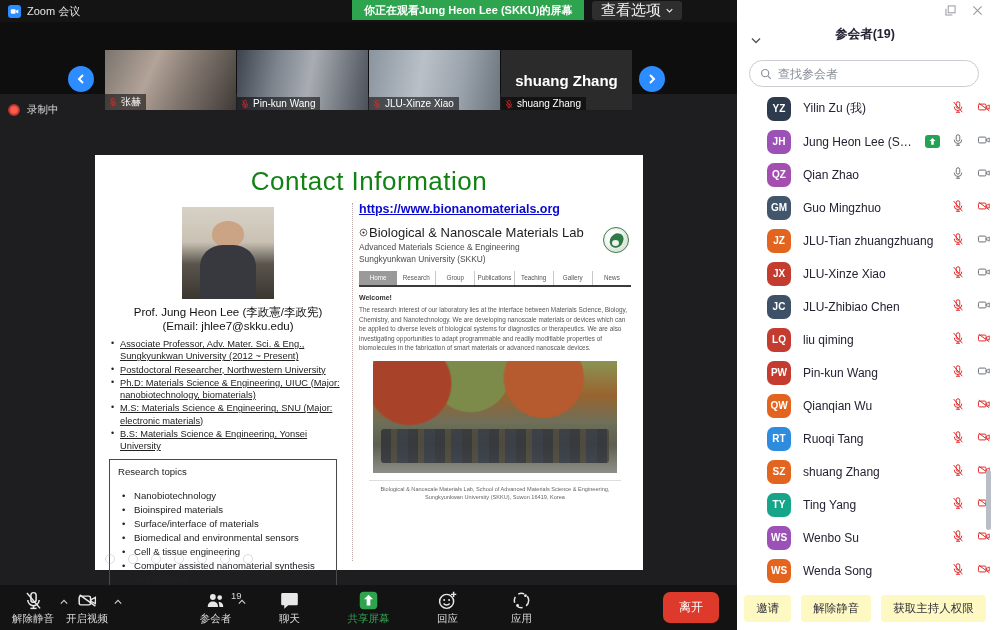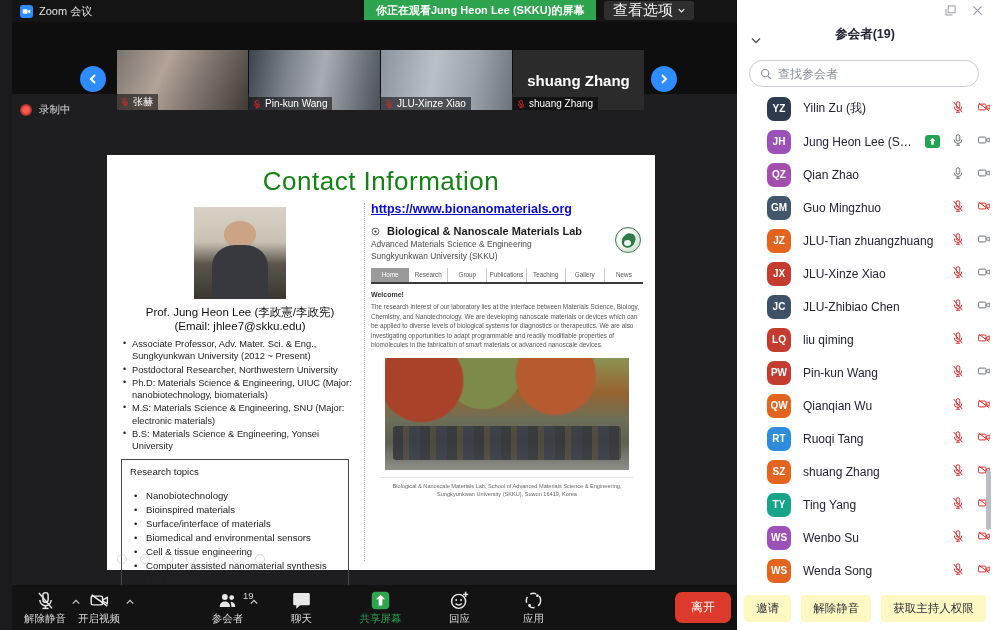--- a/index.html
+++ b/index.html
@@ -1,21 +1,21 @@
 <!DOCTYPE html>
 <html><head>
 <meta charset="utf-8">
 <style>
   * { margin:0; padding:0; box-sizing:border-box; }
   html,body { width:993px; height:630px; overflow:hidden; background:#000;
               font-family:"Liberation Sans","DejaVu Sans",sans-serif; }
   #app { position:relative; width:993px; height:630px; background:#1b1b1d; }
 
   
-  #main { position:absolute; left:12px; top:0; width:737px; height:630px; background:#1e1e20; }
+  #main { position:absolute; left:0; top:0; width:737px; height:630px; background:#1e1e20; }
 
   
   #titlebar { position:absolute; left:0; top:0; width:737px; height:22px; background:#141414;
               display:flex; align-items:center; }
   .zoom-logo { width:13px; height:13px; border-radius:3px; background:#2d8cff; margin:0 6px 0 8px;
                display:flex; align-items:center; justify-content:center; }
   .zoom-logo svg { width:9px; height:9px; }
   #app-title { color:#e6e6e6; font-size:11px; }
   #banner { position:absolute; left:352px; top:0; height:20px; background:#2ea44f; color:#fff;
             font-size:11px; font-weight:bold; display:flex; align-items:center; padding:0 12px; }
@@ -55,32 +55,32 @@
   #scol-left { position:absolute; left:14px; top:48px; width:238px; }
   #portrait { width:92px; height:92px; margin:4px auto 6px; background:
       linear-gradient(180deg,#d8d2c6 0%,#c9c2b4 38%,#5a544c 62%,#3a3630 100%); position:relative; }
   #portrait::before { content:""; position:absolute; left:30px; top:14px; width:32px; height:26px;
       border-radius:50% 50% 45% 45%; background:#caa484; }
   #portrait::after { content:""; position:absolute; left:18px; top:38px; width:56px; height:54px;
       border-radius:40% 40% 0 0; background:#37393e; }
   #prof-name { text-align:center; font-size:11.5px; margin-top:2px; }
   #prof-email { text-align:center; font-size:11.5px; margin-bottom:6px; }
   ul.plain { list-style:none; }
-  #cv-list li { position:relative; font-size:9.3px; line-height:1.32; color:#222; padding-left:11px; margin-bottom:1px; }
+  #cv-list li { position:relative; font-size:9.3px; line-height:1.32; color:#222; padding-left:11px; margin-bottom:1px;text-decoration:underline; }
   #cv-list li::before { content:"•"; position:absolute; left:2px; top:0; font-size:9px; color:#222; }
   #research-box { border:1px solid #4a4a4a; margin-top:7px; padding:6px 8px; width:228px; }
   #research-heading { font-size:9.6px; color:#222; margin-bottom:12px; }
   #topics-list li { position:relative; font-size:9.6px; line-height:1.45; color:#222; padding-left:16px; }
   #topics-list li::before { content:"•"; position:absolute; left:4px; top:0; color:#222; }
 
   
   #scol-right { position:absolute; left:264px; top:44px; width:272px; }
   #lab-url { display:inline-block; font-size:12.5px; font-weight:bold; color:#0b0bd0; text-decoration:underline; margin-bottom:9px; }
   #lab-head { position:relative; padding-right:34px; }
-  #lab-name { font-size:11px; font-weight:bold; color:#1c1c1c; display:flex; align-items:center; gap:7px; }
+  #lab-name { font-size:13px; font-weight:normal; color:#1c1c1c; display:flex; align-items:center; gap:1px; }
   #lab-name svg { width:9px; height:9px; }
   .lab-sub { font-size:8.4px; color:#4a4a4a; margin-top:2px; }
   #skku-logo { position:absolute; right:2px; top:2px; width:26px; height:26px; border-radius:50%;
       border:1px solid #3e7a4f; background:radial-gradient(circle at 40% 40%, #ffffff 0 30%, #dfe9df 60%, #cfe0cf 100%); }
   #skku-logo::before { content:""; position:absolute; left:6px; top:5px; width:13px; height:15px;
       background:#2f7a46; border-radius:60% 40% 55% 45%; transform:rotate(18deg); }
   #skku-logo::after { content:""; position:absolute; left:8px; top:12px; width:7px; height:6px;
       background:#eef4ee; border-radius:50%; }
   #lab-nav { display:flex; align-items:stretch; margin-top:7px; border-bottom:2px solid #3a3a3a; }
   .nav-tab { font-size:6.3px; color:#555; padding:3px 0 4px; flex:1; text-align:center; border-right:1px solid #c9c9c9; cursor:pointer; }

